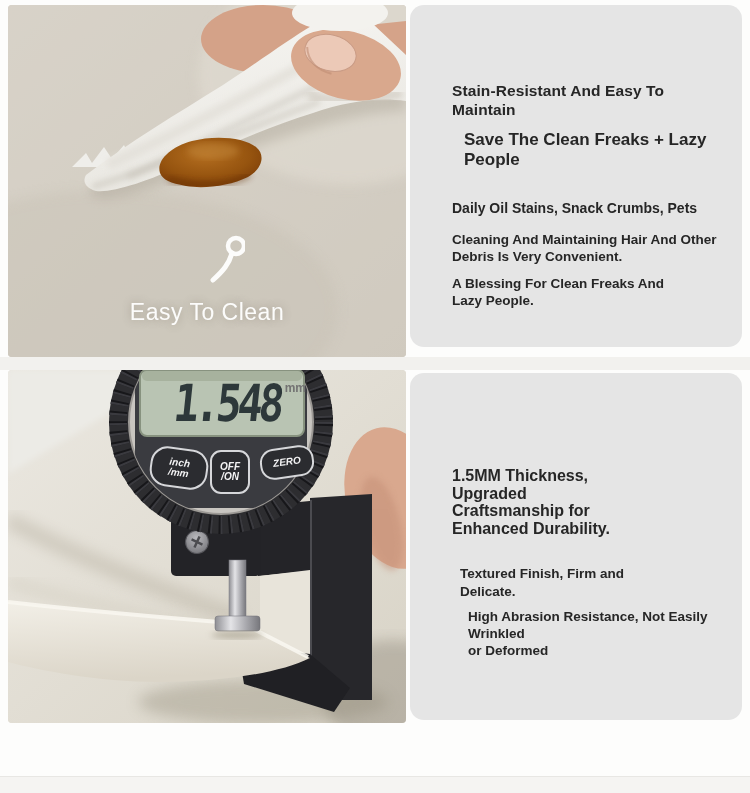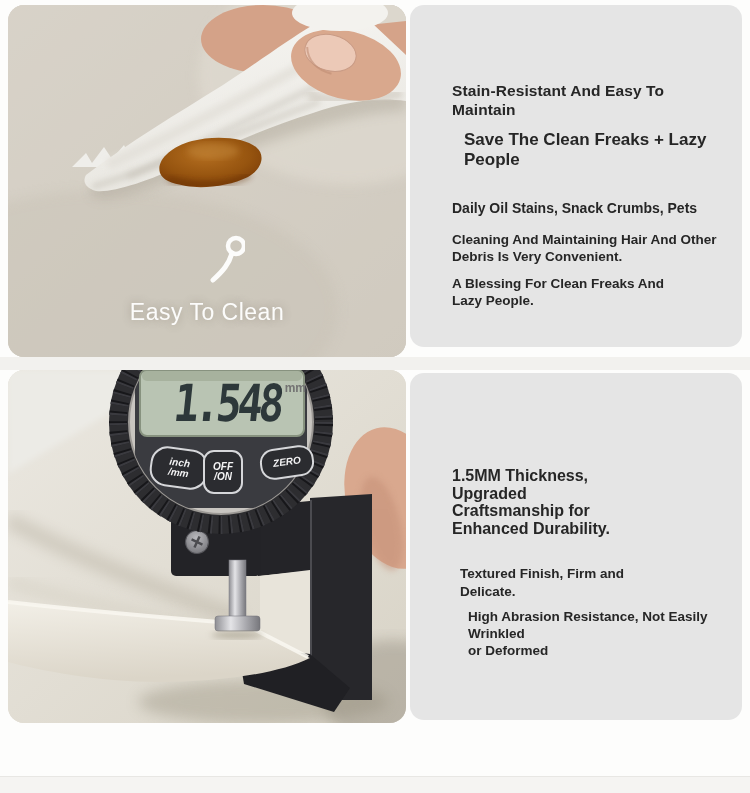--- a/index.html
+++ b/index.html
@@ -1,20 +1,20 @@
 <!DOCTYPE html>
 <html><head>
 <meta charset="utf-8">
 <style>
   html,body{margin:0;padding:0;}
   body{width:750px;height:793px;position:relative;background:#fdfdfc;font-family:"Liberation Sans",sans-serif;overflow:hidden;}
   .abs{position:absolute;}
   .divider-band{left:0;top:357px;width:750px;height:13px;background:#f2f1ee;}
   .bottom-strip{left:0;top:776px;width:750px;height:17px;background:#f5f4f2;border-top:1px solid #e8e7e4;box-sizing:border-box;}
-  .img-card{overflow:hidden;border-radius:16px;background:#d5cfc5;}
+  .img-card{overflow:hidden;border-radius:4px;background:#d5cfc5;}
   .img-card svg{display:block;}
   .card1{left:8px;top:5px;width:398px;height:352px;}
   .card2{left:8px;top:370px;width:398px;height:353px;background:#e2ded4;}
   .txt-card{background:#e5e5e5;border-radius:14px;box-sizing:border-box;padding:0 14px 0 42px;color:#262626;}
   .txt1{left:410px;top:5px;width:332px;height:342px;}
   .txt2{left:410px;top:373px;width:332px;height:347px;}
   .h-top{margin:77px 0 0;font-size:15.5px;font-weight:700;letter-spacing:.1px;line-height:1.2;}
   .sub-top{margin:11px 12px 0;font-size:17px;font-weight:600;line-height:1.18;white-space:pre-line;}
   .p-body{font-size:13.5px;font-weight:600;line-height:1.28;white-space:pre-line;}
   .lead{font-size:14px;}
@@ -24,21 +24,21 @@
   
   .easy-title{left:0;top:294px;width:100%;text-align:center;color:#fcfcfb;font-size:23px;font-weight:500;letter-spacing:.5px;text-shadow:0 0 8px rgba(110,100,85,.45);}
   .squiggle{left:197px;top:228px;}
   
   .lcd{left:140px;top:3px;width:158px;height:60px;display:flex;justify-content:flex-end;align-items:center;}
   .lcd-digits{font-family:"DejaVu Sans Mono",monospace;font-weight:700;font-size:42px;letter-spacing:-4px;color:#2d383a;transform:skewX(-6deg) scaleY(1.22);}
   .lcd-unit{font-size:12px;font-weight:700;color:#737373;margin:-30px 0 0 4px;}
   .btn-row{left:142px;top:76px;width:176px;height:52px;}
   .gbtn{position:absolute;background:#2b2c30;border:2px solid #d6d7da;color:#f3f3f4;font-weight:700;font-style:italic;font-size:10px;line-height:1.05;text-align:center;display:flex;align-items:center;justify-content:center;white-space:pre-line;box-sizing:border-box;}
   .gbtn1{left:0;top:2px;width:58px;height:40px;border-radius:17px;transform:rotate(8deg);}
-  .gbtn2{left:53px;top:4px;width:40px;height:44px;border-radius:11px;}
+  .gbtn2{left:60px;top:4px;width:40px;height:44px;border-radius:11px;}
   .gbtn3{left:110px;top:1px;width:54px;height:31px;border-radius:14px;transform:rotate(-8deg);}
 </style>
 </head>
 <body>
 
 <div class="abs divider-band"></div>
 <div class="abs bottom-strip"></div>
 
 <div class="abs img-card card1">
   <svg width="398" height="352" viewBox="0 0 398 352">

